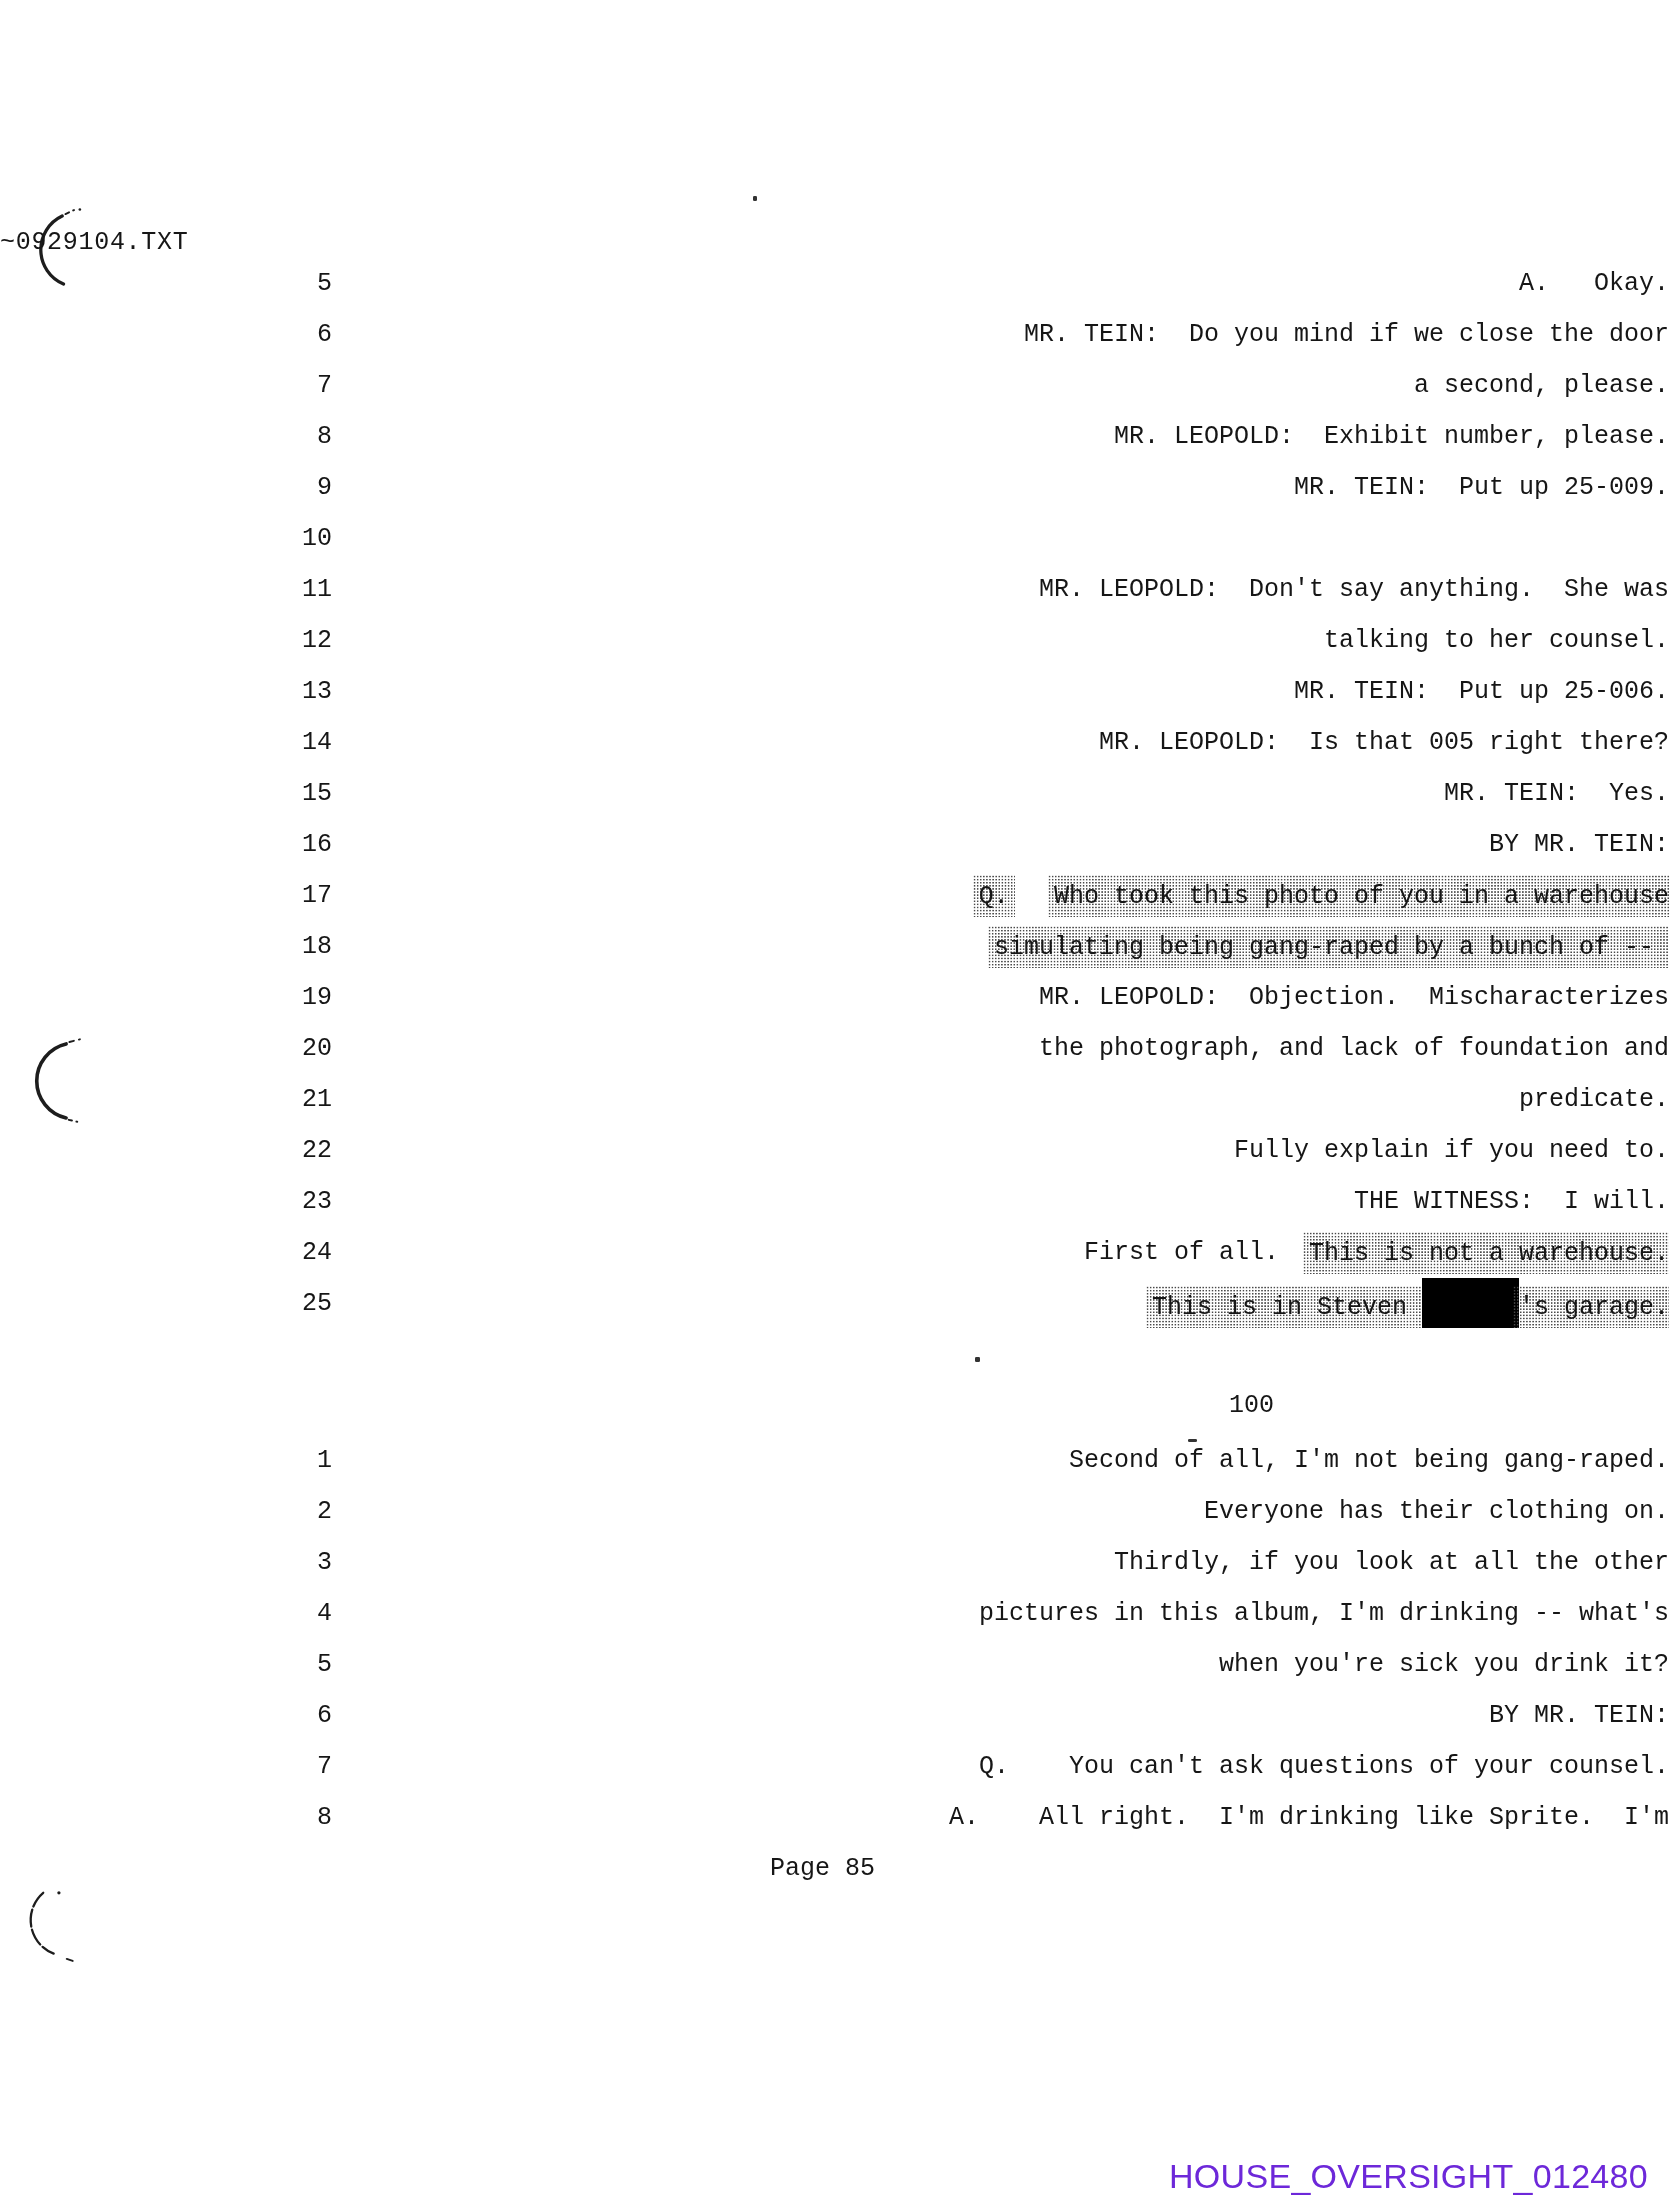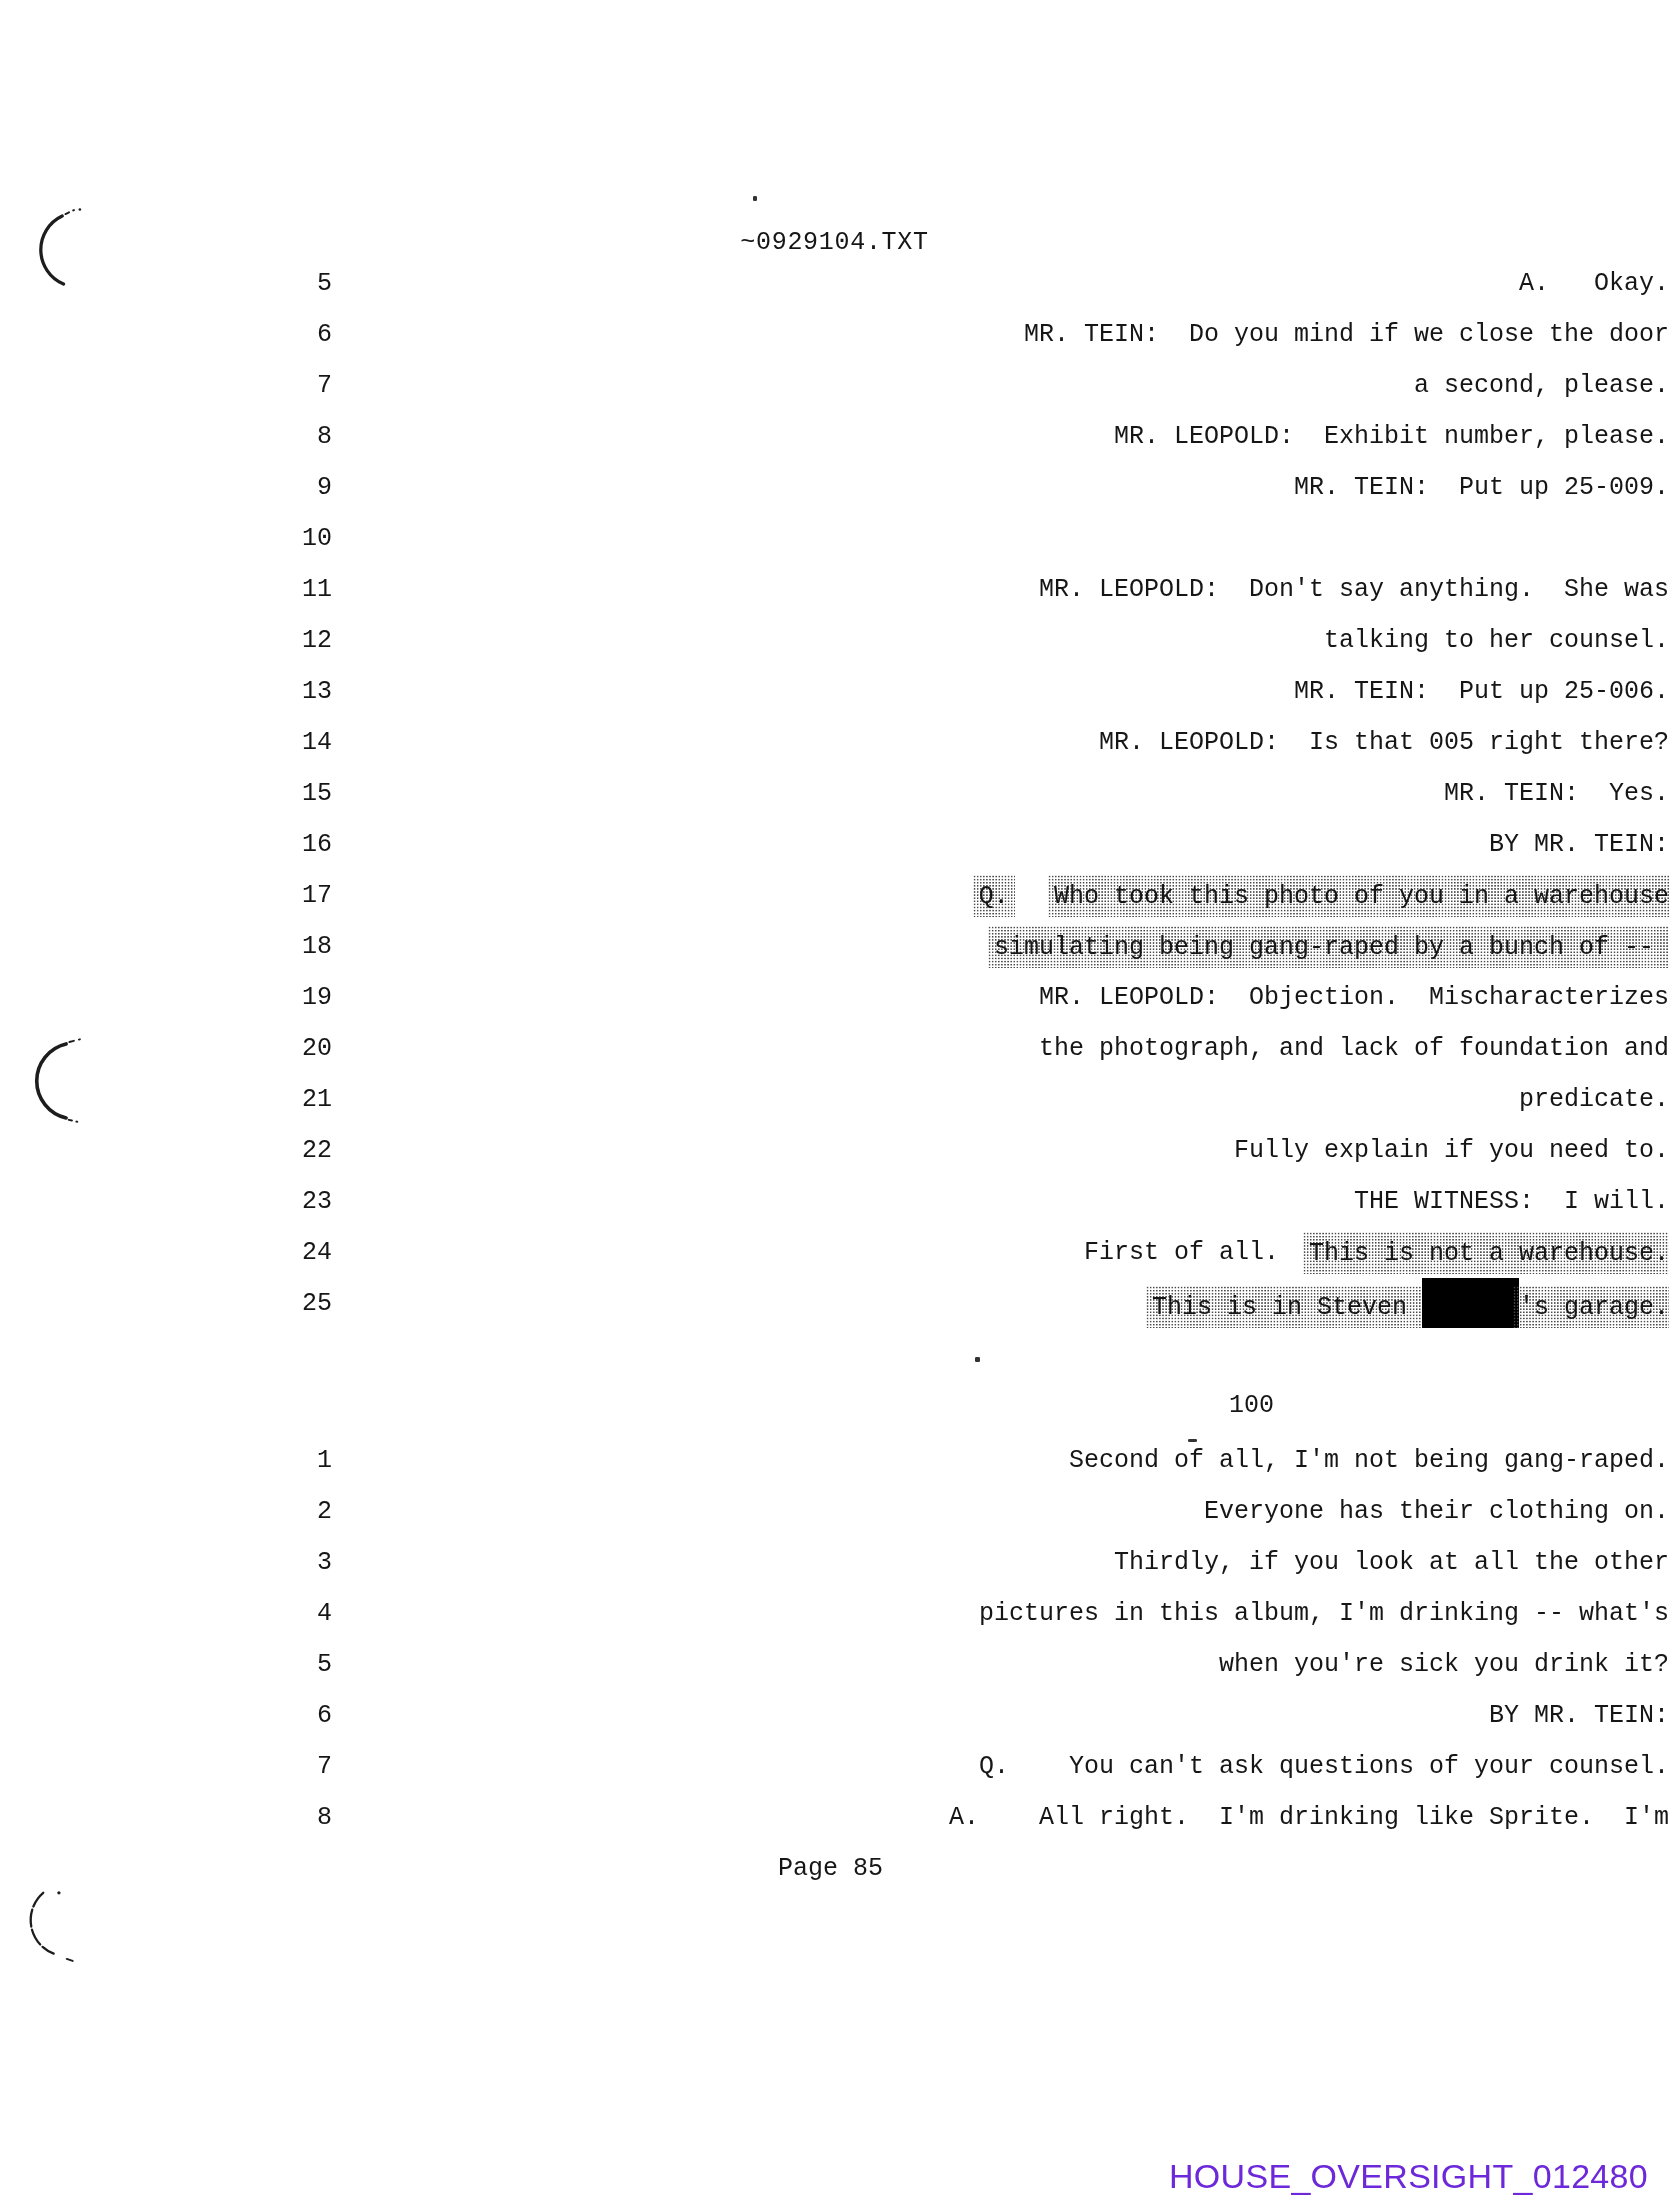--- a/index.html
+++ b/index.html
@@ -8,21 +8,21 @@
     width:1669px; height:2205px;
     background:#ffffff;
     overflow:hidden;
     font-family:"Liberation Mono","DejaVu Sans Mono",monospace;
     font-size:25px;
     color:#161616;
   }
   .artifact-svg { position:absolute; left:0; top:0; pointer-events:none; }
   .header-title {
     position:absolute; top:223px; left:0; width:1669px;
-    height:39px; line-height:39px; text-align:center;
+    height:39px; line-height:39px; text-align:left;
     letter-spacing:0.7px;
   }
   .block { position:absolute; left:0; right:0; }
   .block-1 { top:258px; }
   .block-2 { top:1435px; }
   .line { position:relative; height:51px; line-height:51px; white-space:pre; }
   .num {
     position:absolute; left:0; top:0; width:332px;
     text-align:right; display:inline-block;
   }
@@ -39,21 +39,21 @@
     width:97px; height:50px;
     background:#000000;
     vertical-align:-14.4px;
   }
   .page-number {
     position:absolute; top:1386px; right:395px;
     height:39px; line-height:39px; text-align:right;
   }
   .footer-label {
     position:absolute; top:1849px; left:770px;
-    height:39px; line-height:39px;margin-left:8px;
+    height:39px; line-height:39px;
   }
   .bates {
     position:absolute; top:2159px; right:21px;
     font-family:"Liberation Sans","DejaVu Sans",sans-serif;
     font-size:34px; line-height:1; color:#6d28d9;
     letter-spacing:0.3px;
   }
   .speck { position:absolute; background:#333; border-radius:1.3px; }
   .speck-1 { left:753px; top:196px;  width:3.9px;  height:4.6px; }
   .speck-2 { left:1188px; top:1439px; width:8.5px; height:3.3px; }

